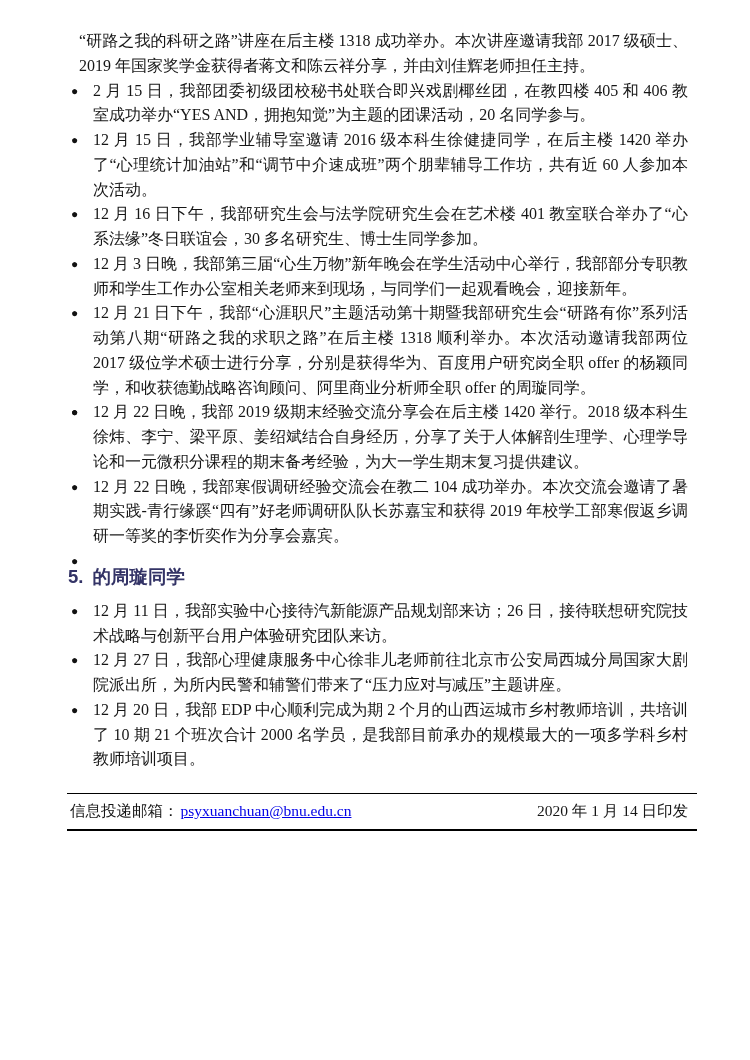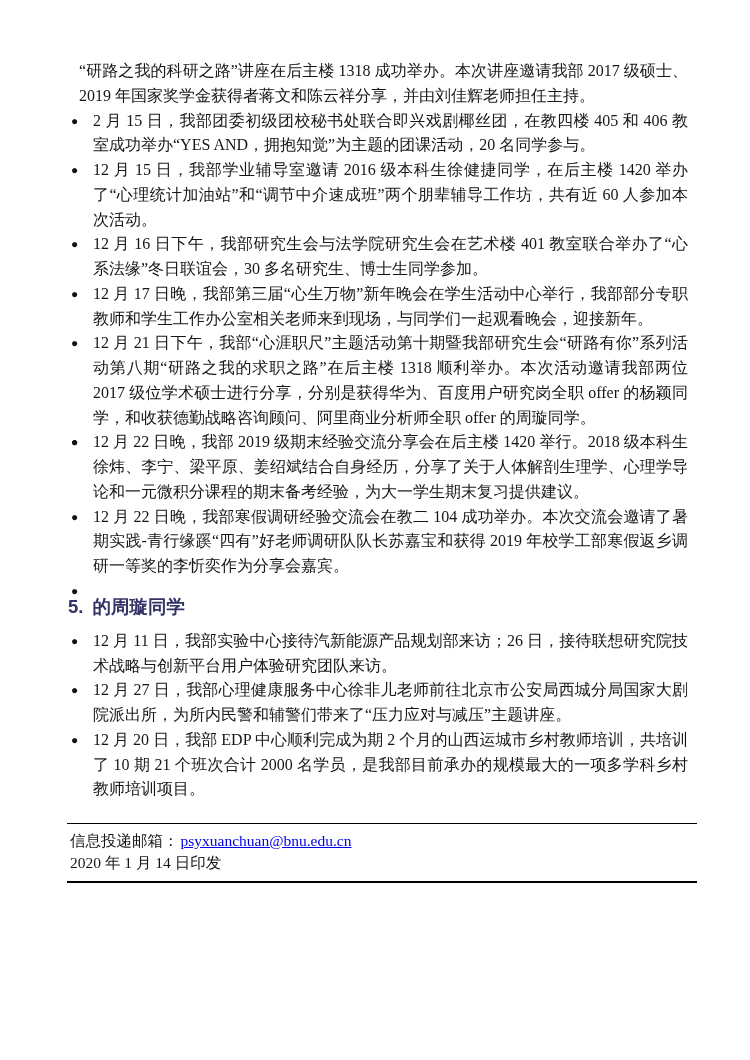--- a/index.html
+++ b/index.html
@@ -2,21 +2,21 @@
 <html><head>
 <meta charset="utf-8">
 <style>
   * { box-sizing: border-box; }
   html, body { margin: 0; padding: 0; background: #ffffff; }
   .page {
     position: relative;
     width: 750px;
     height: 1060px;
     background: #ffffff;
-    padding: 59px 62px 0 70px;
+    padding: 29px 62px 0 70px;
     font-family: "Liberation Serif", "DejaVu Serif", serif;
     font-size: 16px;
     line-height: 24.75px;
     color: #161616;
     overflow: hidden;
   }
   .intro {
     margin: 0 0 0 9px;
     text-align: justify;
   }
@@ -56,21 +56,20 @@
   }
   .rule.thin  { border-top: 1.6px solid #000000; }
   .rule.thick { border-top: 2.6px solid #000000; }
   .footer-row {
     display: flex;
     justify-content: space-between;
     align-items: baseline;
     padding: 6px 0 7px 0;
     font-size: 15.5px;
     line-height: 22px;
-    flex-direction: column;
   }
   .footer-left { white-space: nowrap; }
   .email-link {
     color: #0000e6;
     text-decoration: underline;
     margin-left: 2px;
     font-family: "Liberation Serif", "DejaVu Serif", serif;
   }
   .footer-right { white-space: nowrap; }
 </style>
@@ -93,21 +92,21 @@
         <span class="event-text">12 月 15 日，我部学业辅导室邀请 2016 级本科生徐健捷同学，在后主楼 1420 举办了“心理统计加油站”和“调节中介速成班”两个朋辈辅导工作坊，共有近 60 人参加本次活动。</span>
       </li>
 
       <li class="event">
         <span class="bullet">●</span>
         <span class="event-text">12 月 16 日下午，我部研究生会与法学院研究生会在艺术楼 401 教室联合举办了“心系法缘”冬日联谊会，30 多名研究生、博士生同学参加。</span>
       </li>
 
       <li class="event">
         <span class="bullet">●</span>
-        <span class="event-text">12 月 17 日晚，我部第三届“心生万物”新年晚会在学生活动中心举行，我部部分专职教师和学生工作办公室相关老师来到现场，与同学们一起观看晚会，迎接新年。</span>
+        <span class="event-text">12 月 3 日晚，我部第三届“心生万物”新年晚会在学生活动中心举行，我部部分专职教师和学生工作办公室相关老师来到现场，与同学们一起观看晚会，迎接新年。</span>
       </li>
 
       <li class="event">
         <span class="bullet">●</span>
         <span class="event-text">12 月 21 日下午，我部“心涯职尺”主题活动第十期暨我部研究生会“研路有你”系列活动第八期“研路之我的求职之路”在后主楼 1318 顺利举办。本次活动邀请我部两位 2017 级位学术硕士进行分享，分别是获得华为、百度用户研究岗全职 offer 的杨颖同学，和收获德勤战略咨询顾问、阿里商业分析师全职 offer 的周璇同学。</span>
       </li>
 
       <li class="event">
         <span class="bullet">●</span>
       </li>

